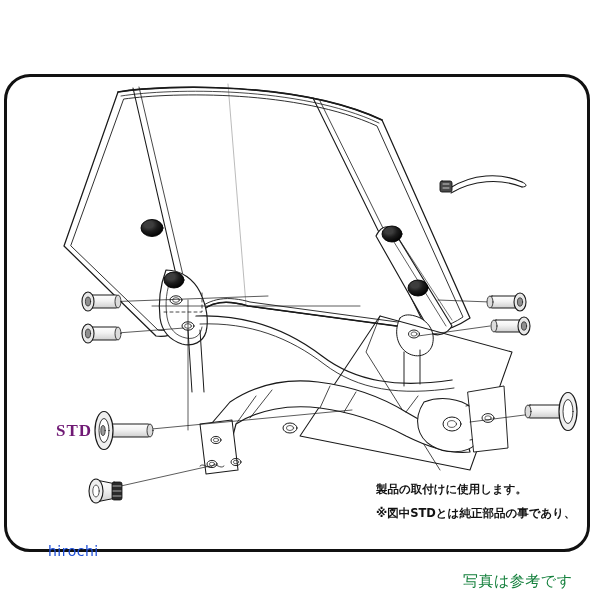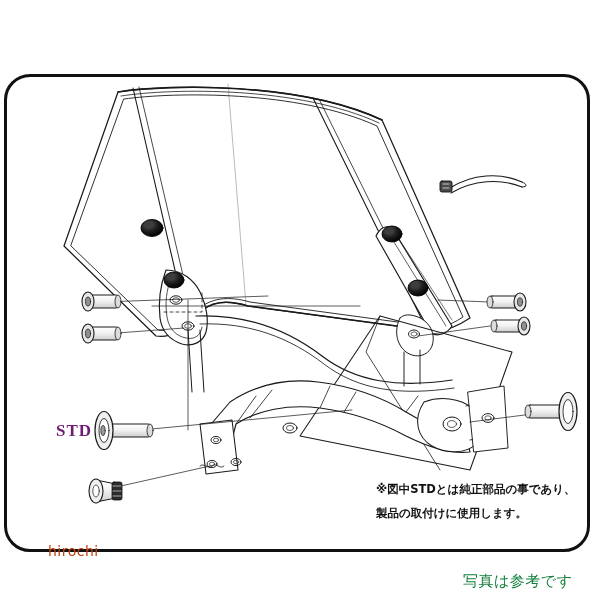--- a/index.html
+++ b/index.html
@@ -91,21 +91,21 @@
     color: #111111;
     line-height: 24px;
   }
   .note-line { display: block; white-space: nowrap; }
   .watermark {
     position: absolute;
     left: 48px;
     top: 543px;
     font-family: "DejaVu Sans", "Liberation Sans", sans-serif;
     font-size: 14px;
-    color: #c2410c;
+    color: #1d4ed8;
     letter-spacing: 0.5px;
   }
   .footer-note {
     position: absolute;
     left: 463px;
     top: 572px;
     font-family: "DejaVu Sans", "Liberation Sans", sans-serif;
     font-size: 15px;
     color: #15803d;
     letter-spacing: 0.5px;
@@ -358,21 +358,21 @@
       <g stroke-width="0.8">
         <path d="M200,466 C204,462 208,470 212,466 C216,462 220,470 224,466"></path>
       </g>
 
     </g>
   </svg>
 
   <div class="std-label">STD</div>
 
   <div class="note">
+    <span class="note-line">製品の取付けに使用します。</span>
     <span class="note-line">※図中STDとは純正部品の事であり、</span>
-    <span class="note-line">製品の取付けに使用します。</span>
   </div>
 
   <div class="watermark">hirochi</div>
 
   <div class="footer-note">写真は参考です</div>
 
 </div>
 
 </body></html>

